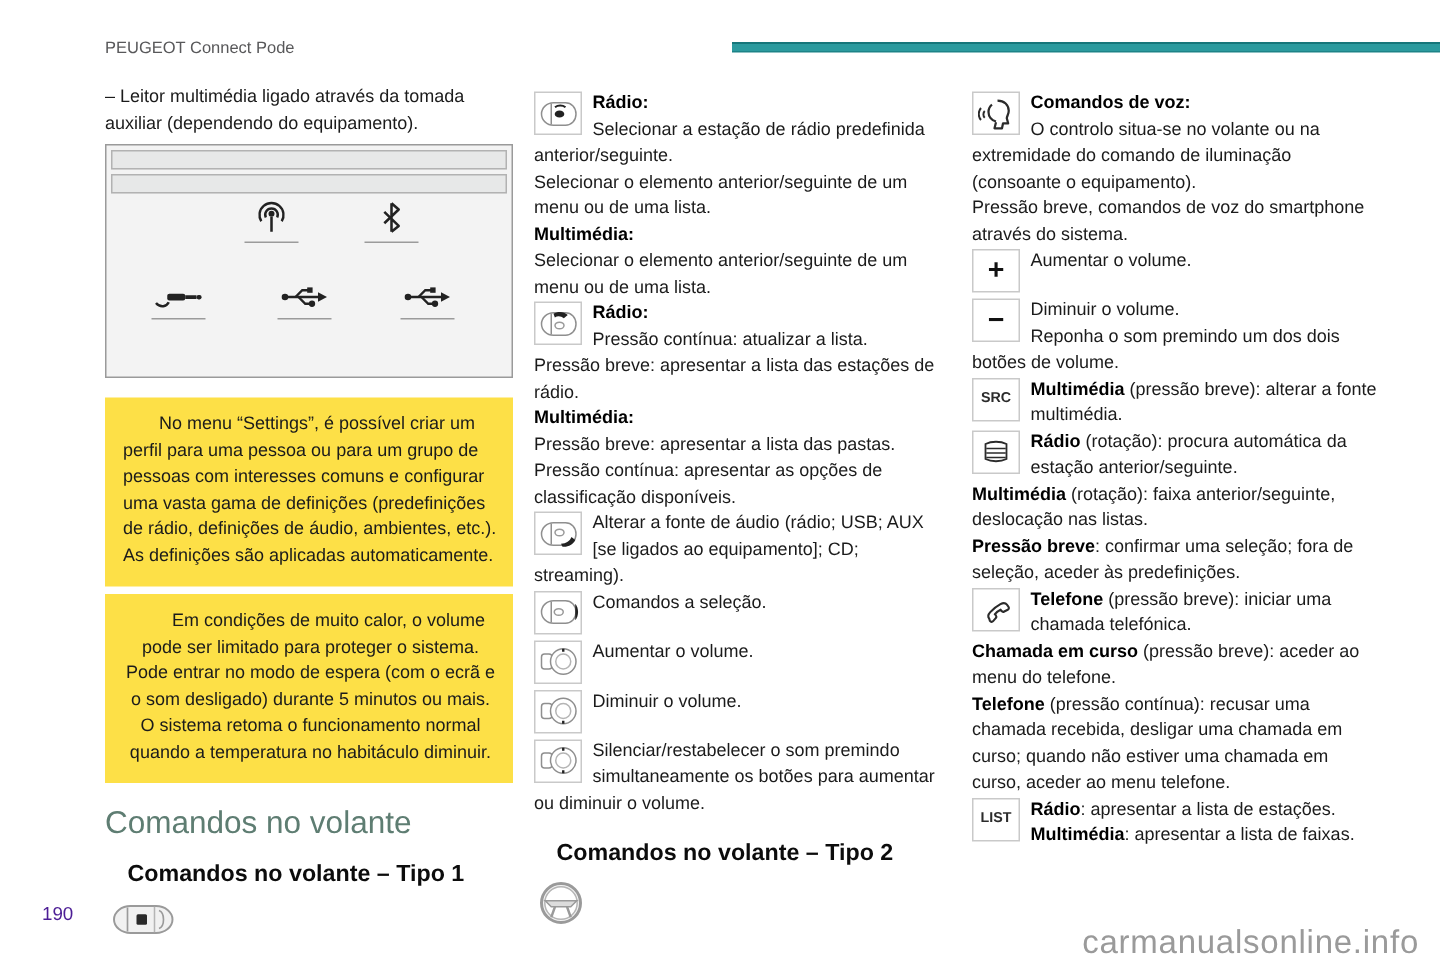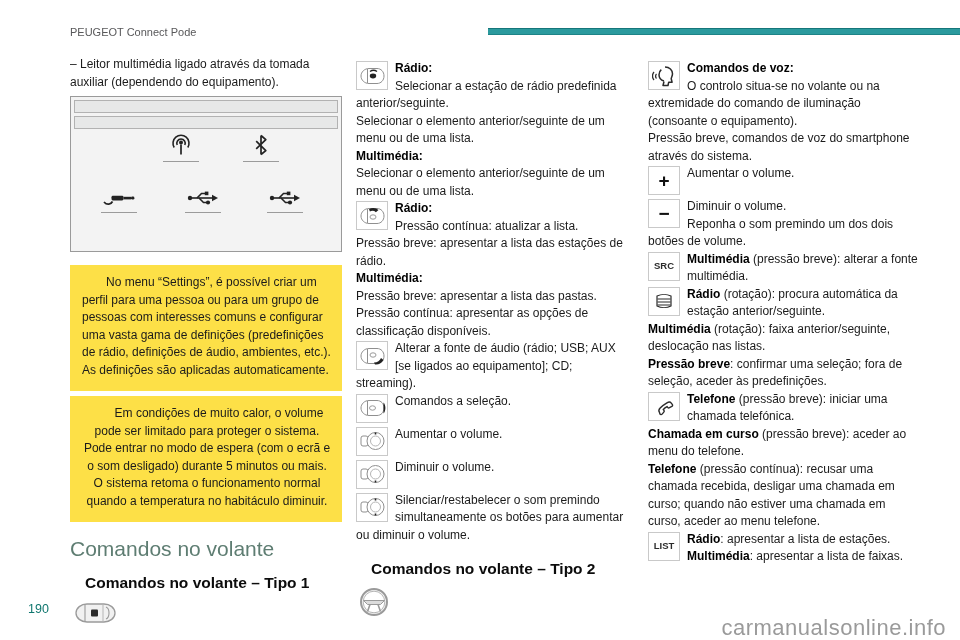--- a/index.html
+++ b/index.html
@@ -7,21 +7,21 @@
     width:960px;height:640px;position:relative;overflow:hidden;
     background:#ffffff;color:#1b1b1b;
     font-family:"Liberation Sans","DejaVu Sans",sans-serif;
     font-size:12px;line-height:17.5px;
   }
   p{margin:0;}
   b{color:#000;}
   .hdr-title{position:absolute;left:70px;top:24px;font-size:11px;color:#58585a;}
   .teal-bar{position:absolute;left:488px;top:28px;width:472px;height:7px;
     background:linear-gradient(180deg,#16767a 0,#16767a 1.5px,#2b9a9e 1.5px,#2b9a9e 6px,#1d8387 6px);}
-  .page-num{position:absolute;left:28px;top:601px;font-size:12.5px;color:#0f766e;}
+  .page-num{position:absolute;left:28px;top:601px;font-size:12.5px;color:#4c1d95;}
   .watermark{position:absolute;right:14px;bottom:4px;font-size:22px;color:#9a9a9a;letter-spacing:.5px;}
 
   .col{position:absolute;width:280px;}
   #col-left{left:70px;top:56px;width:272px;}
   #col-mid{left:356px;top:60px;width:278px;}
   #col-right{left:648px;top:60px;width:272px;}
 
   
   .diagram{margin-top:5px;height:154px;border:1px solid #9a9a9a;background:#f3f3f3;position:relative;}
   .diagram .bar-row{height:11px;background:#e7e8e8;border:1px solid #b2b2b2;margin:3px 3px 0 3px;}

